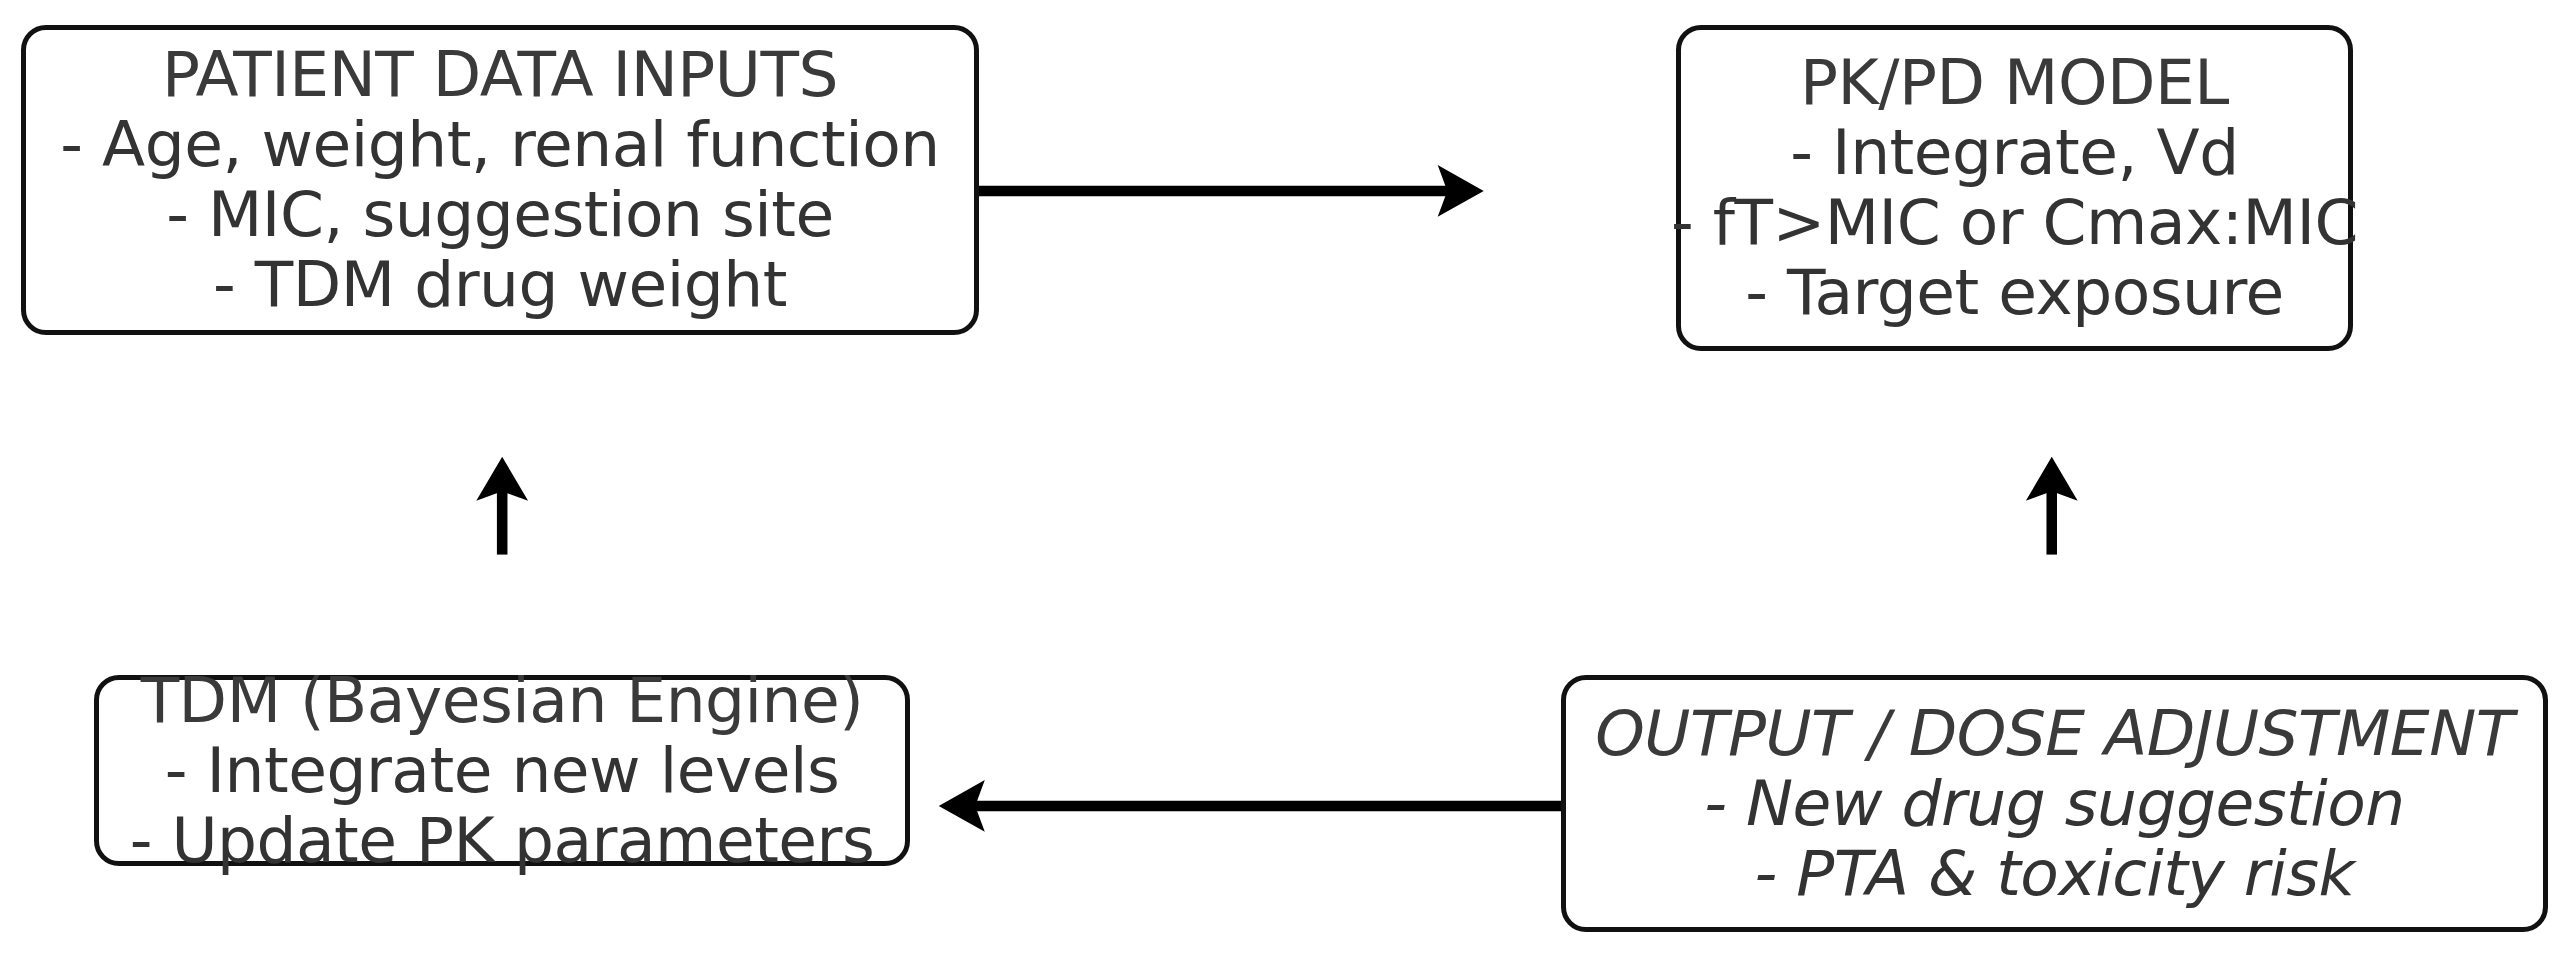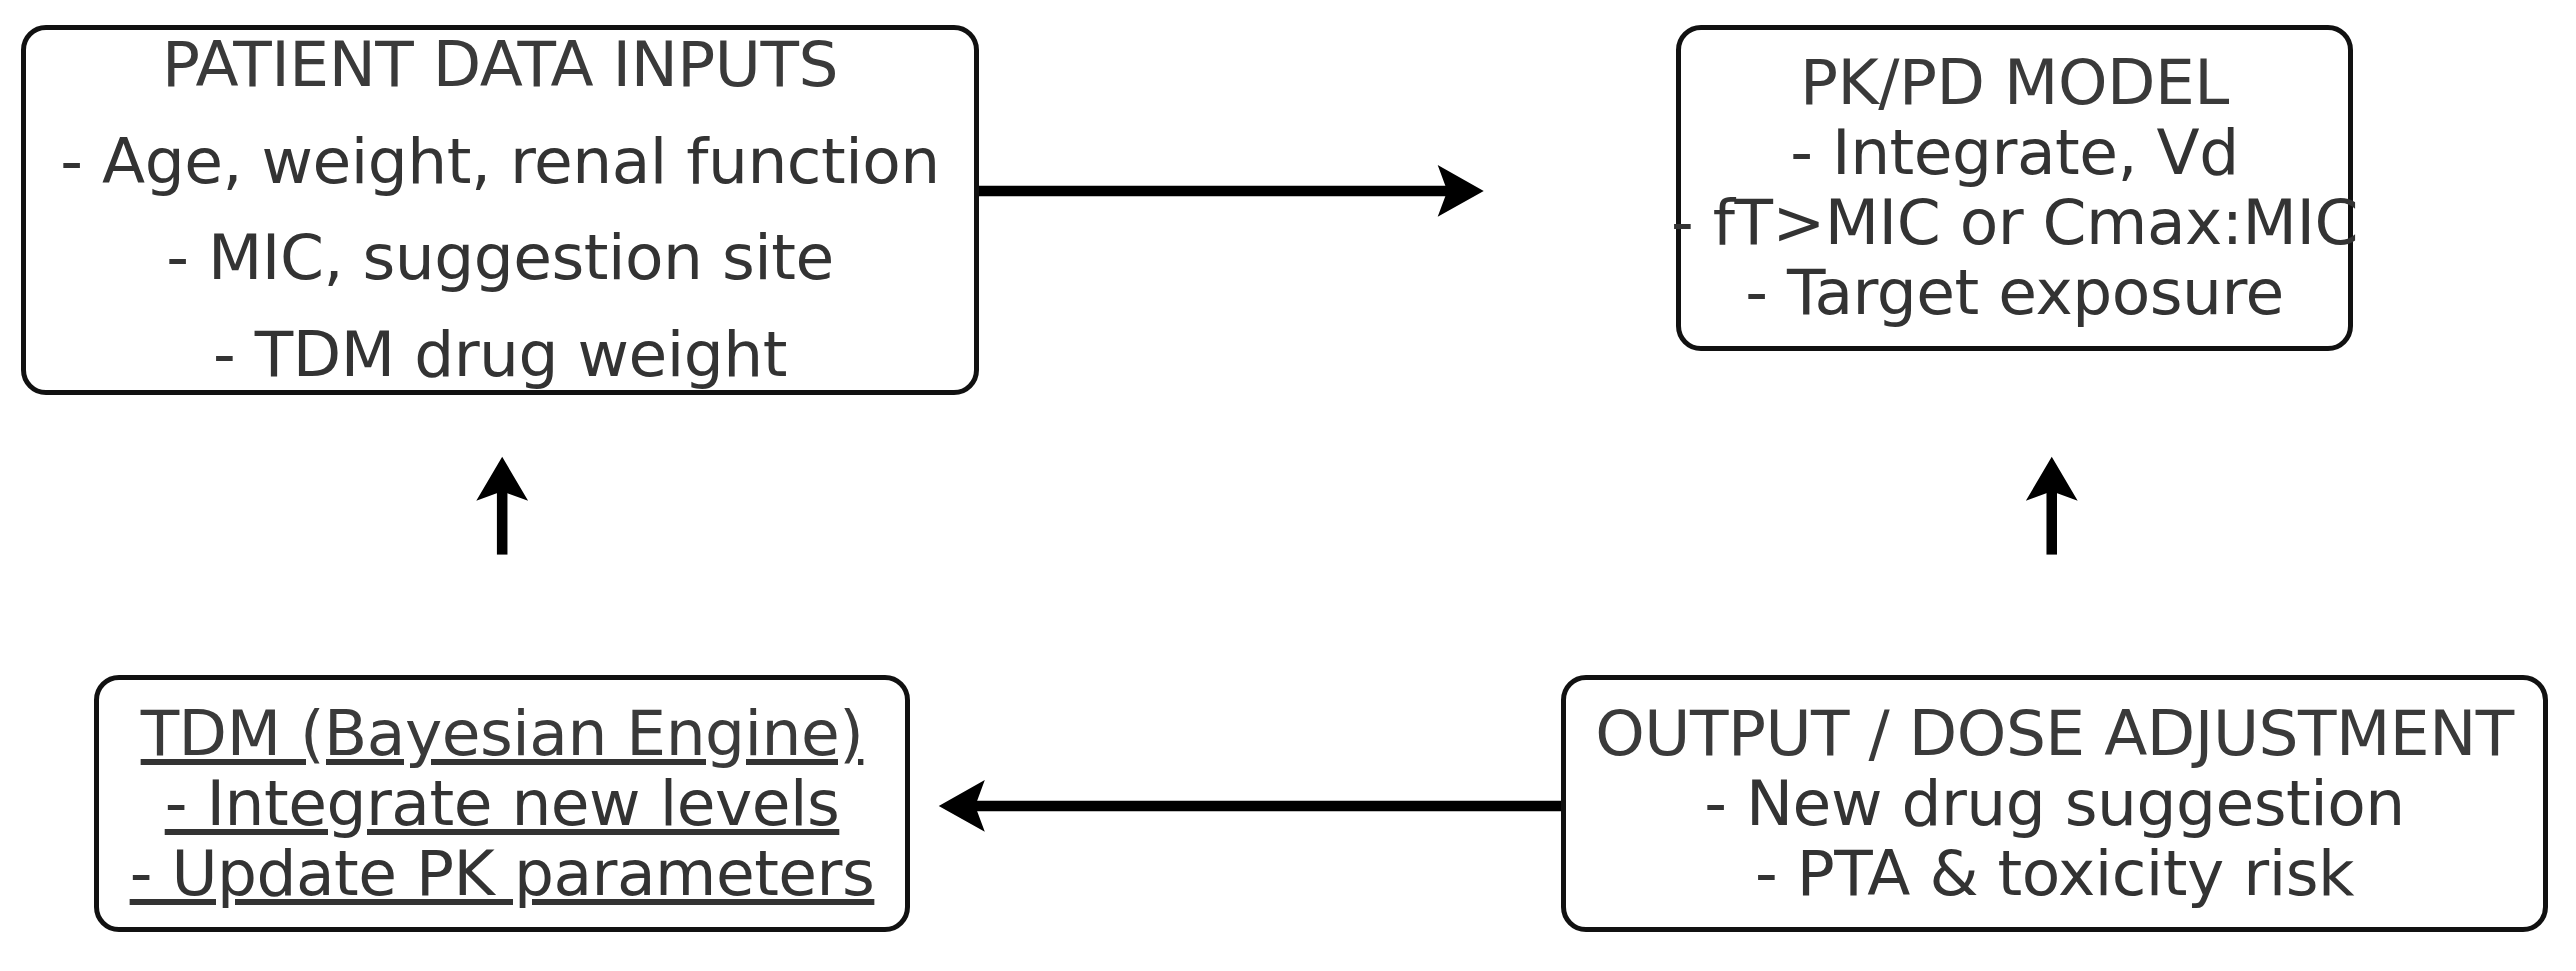--- a/index.html
+++ b/index.html
@@ -38,24 +38,24 @@
     letter-spacing: -0.5px;
     white-space: nowrap;
   }
   .node .line {
     display: block;
   }
   .node .line.title {
     color: #3a3a3a;
   }
 
-  #node-patient-data   { left: 21px;   top: 25px;  width: 958px;  height: 370px; justify-content: space-between; }
+  #node-patient-data   { left: 21px;   top: 25px;  width: 958px;  height: 310px; }
   #node-pkpd-model     { left: 1676px; top: 25px;  width: 677px;  height: 326px; }
-  #node-tdm-bayesian   { left: 94px;   top: 675px; width: 816px;  height: 257px; text-decoration: underline; }
-  #node-output-dose    { left: 1561px; top: 675px; width: 987px; height: 257px; }
+  #node-tdm-bayesian   { left: 94px;   top: 675px; width: 816px;  height: 191px; }
+  #node-output-dose    { left: 1561px; top: 675px; width: 987px; height: 257px; font-style: italic; }
 
   
   #arrow-layer {
     position: absolute;
     left: 0;
     top: 0;
     width: 2576px;
     height: 971px;
     pointer-events: none;
   }

